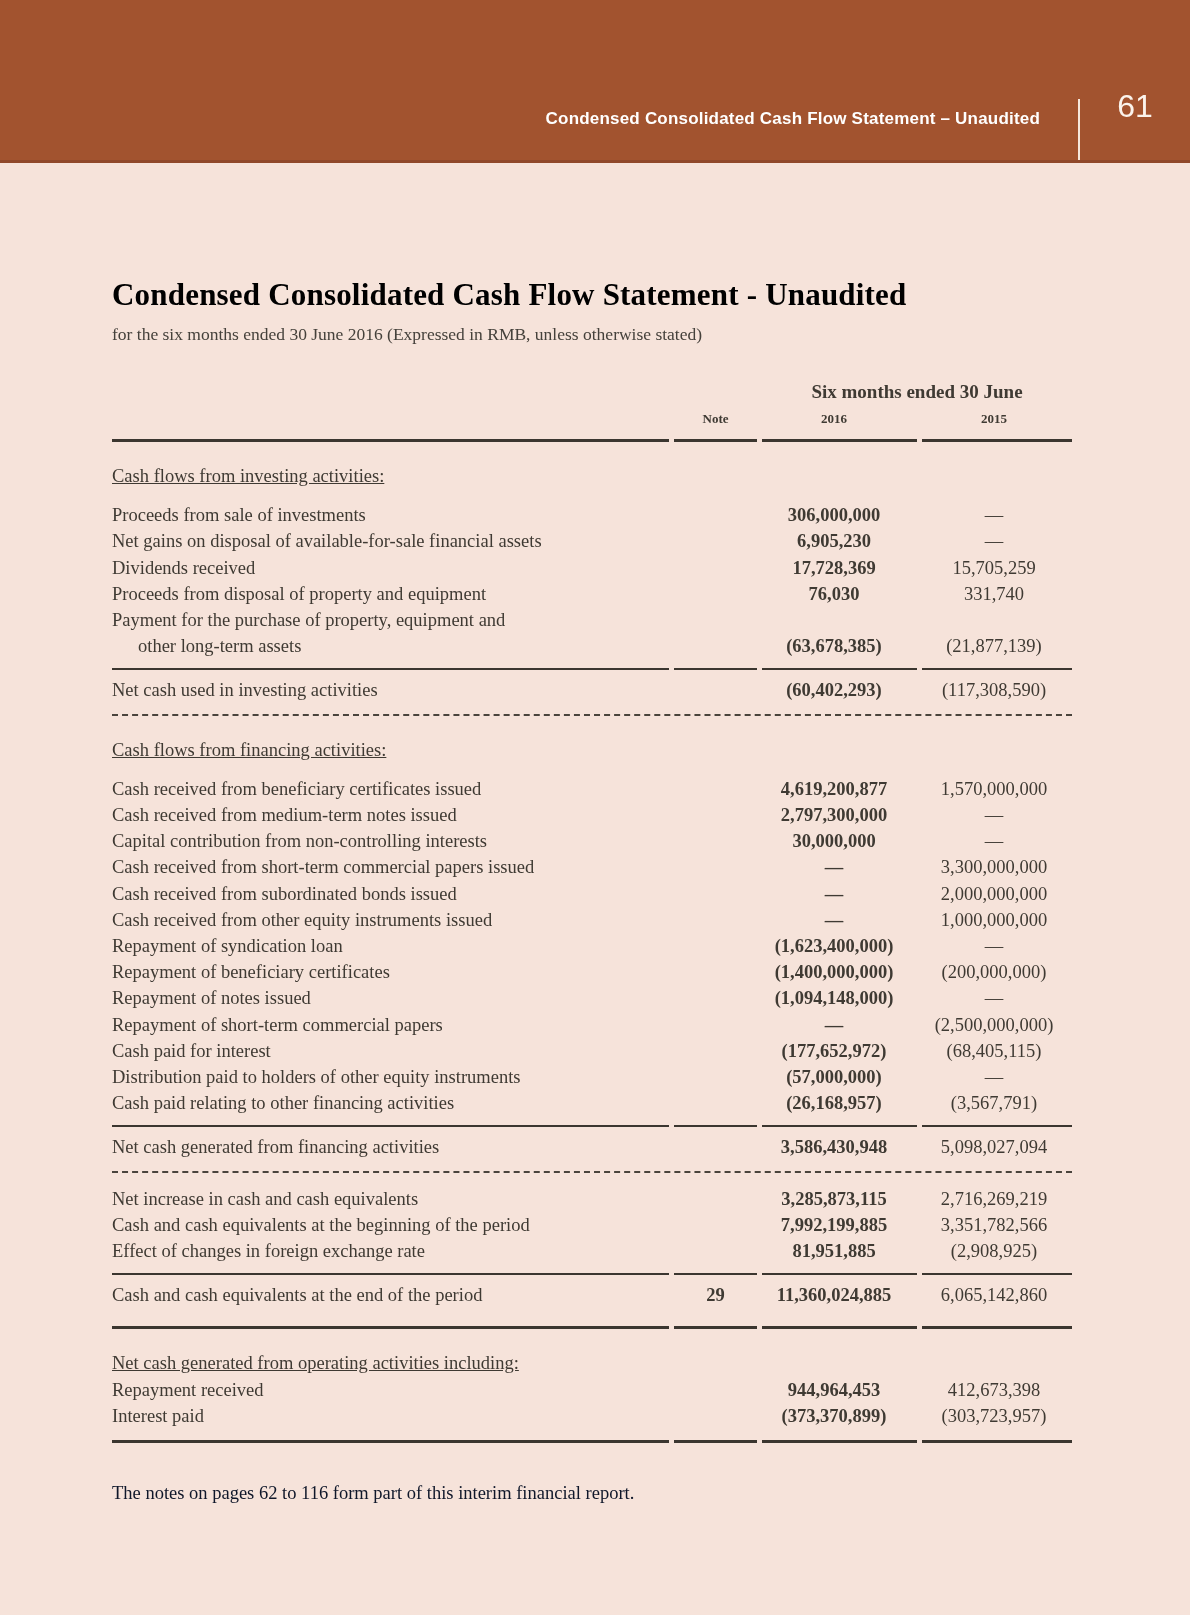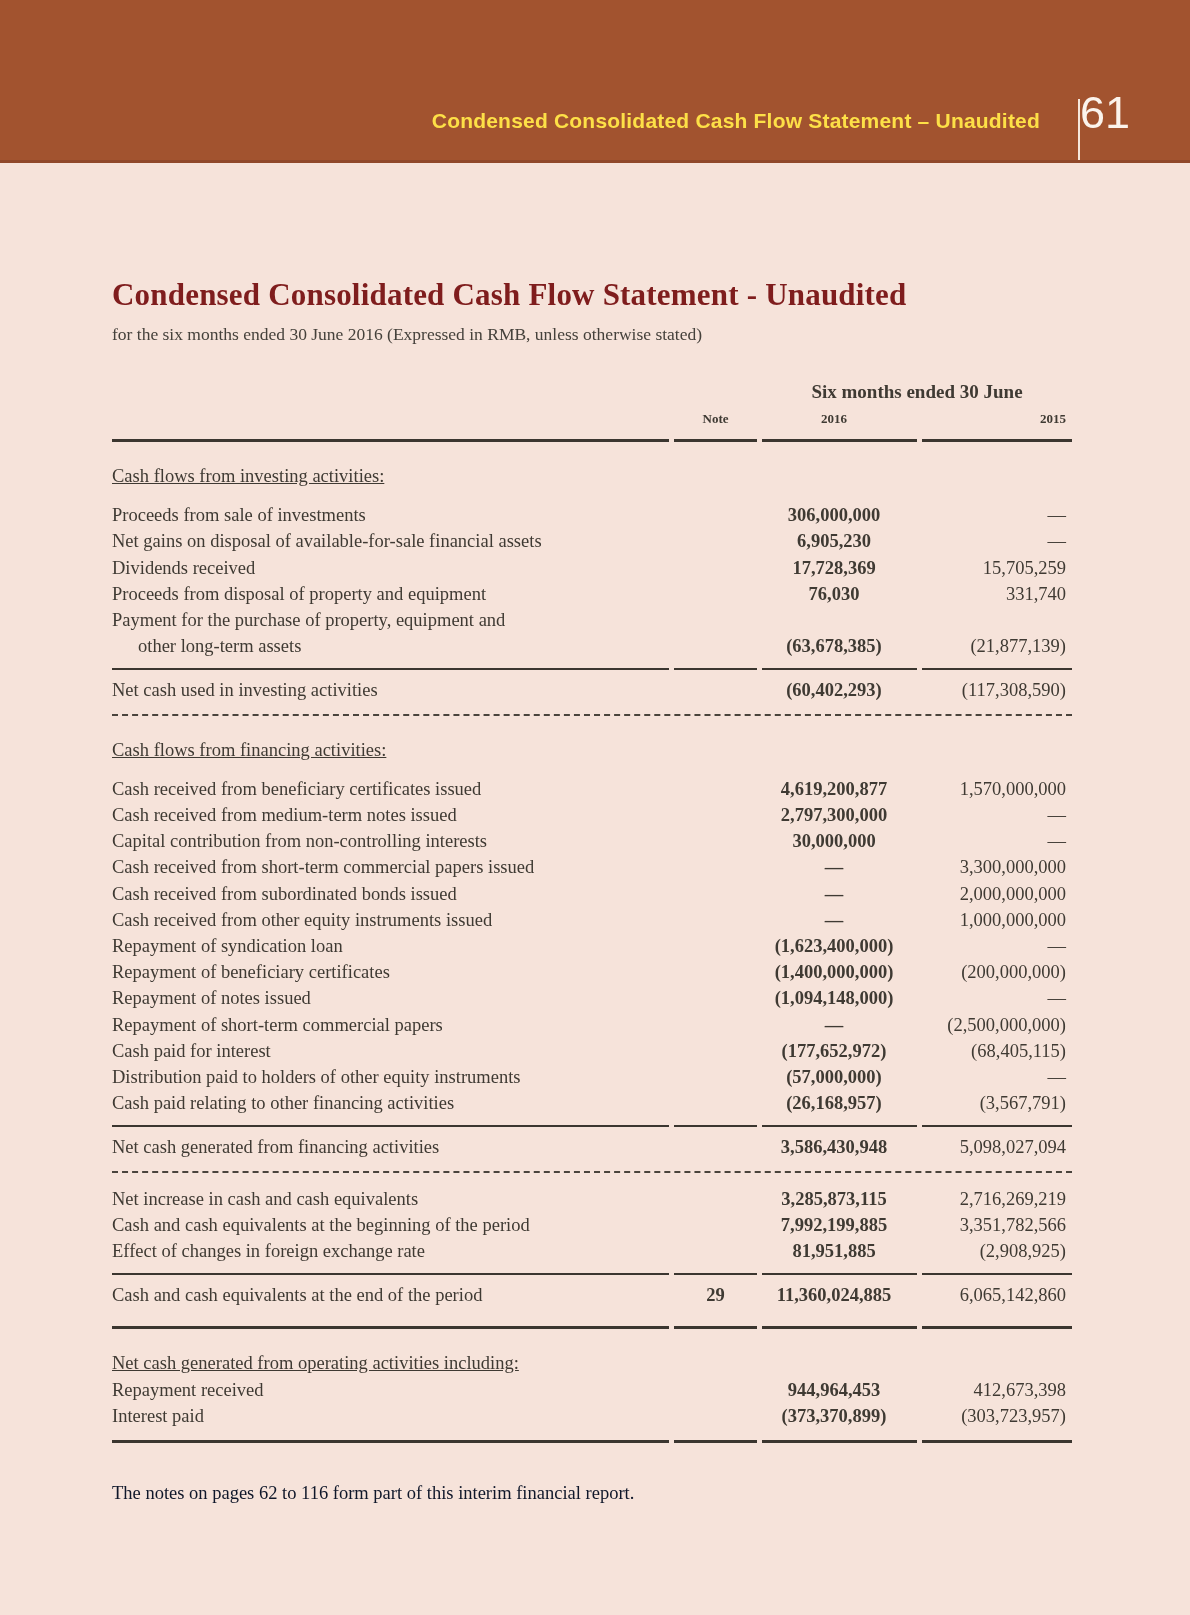--- a/index.html
+++ b/index.html
@@ -11,49 +11,49 @@
     color:#3F3A33;
   }
   
   .topbar {
     height:163px; background:#A2532F; position:relative;
     border-bottom:3px solid #90482A;
   }
   .topbar-title {
     position:absolute; right:150px; top:109px;
     font-family:"Liberation Sans", sans-serif;
-    font-size:21px; font-weight:700; letter-spacing:0.2px;
-    color:#fde047; white-space:nowrap;
+    font-size:17px; font-weight:700; letter-spacing:0.2px;
+    color:#ffffff; white-space:nowrap;
   }
   .topbar-divider {
     position:absolute; left:1078px; top:99px; bottom:0; width:2px;
     background:#F5E7DD;
   }
   .topbar-pagenum {
-    position:absolute; left:1080px; right:0; top:90px; text-align:left;
+    position:absolute; left:1080px; right:0; top:90px; text-align:center;
     font-family:"Liberation Sans", sans-serif;
-    font-size:45px; font-weight:400; line-height:1; color:#FBF3EC;
+    font-size:32px; font-weight:400; line-height:1; color:#FBF3EC;
   }
   
   .content { padding:0 118px 0 112px; }
   .doc-title {
-    margin-top:114px; font-size:31px; font-weight:700; color:#7f1d1d;
+    margin-top:114px; font-size:31px; font-weight:700; color:#000000;
     letter-spacing:0.2px;
   }
   .doc-subtitle { margin-top:11px; font-size:17.5px; color:#45413B; }
 
   
   .table { margin-top:34px; font-size:18.5px; }
   .row { display:flex; column-gap:5px; align-items:baseline; line-height:26.2px; }
   .cell { min-width:0; }
   .cell.label { flex:1 1 auto; }
   .cell.label.indent { padding-left:26px; }
   .cell.note  { flex:none; width:83px;  text-align:center; font-weight:700; }
   .cell.y1    { flex:none; width:155px; text-align:center; padding-right:11px; font-weight:700; }
-  .cell.y2    { flex:none; width:150px; text-align:right; padding-right:6px; }
+  .cell.y2    { flex:none; width:150px; text-align:center; padding-right:6px; }
 
   .span-row { display:flex; }
   .span-label {
     margin-left:auto; width:310px; text-align:center;
     font-weight:700; font-size:19px; line-height:26px;
   }
   .cols-row { font-size:13px; line-height:26px; margin-top:1px; }
   .cols-row .cell.y2 { font-weight:700; }
 
   .rule-row { display:flex; column-gap:5px; }

